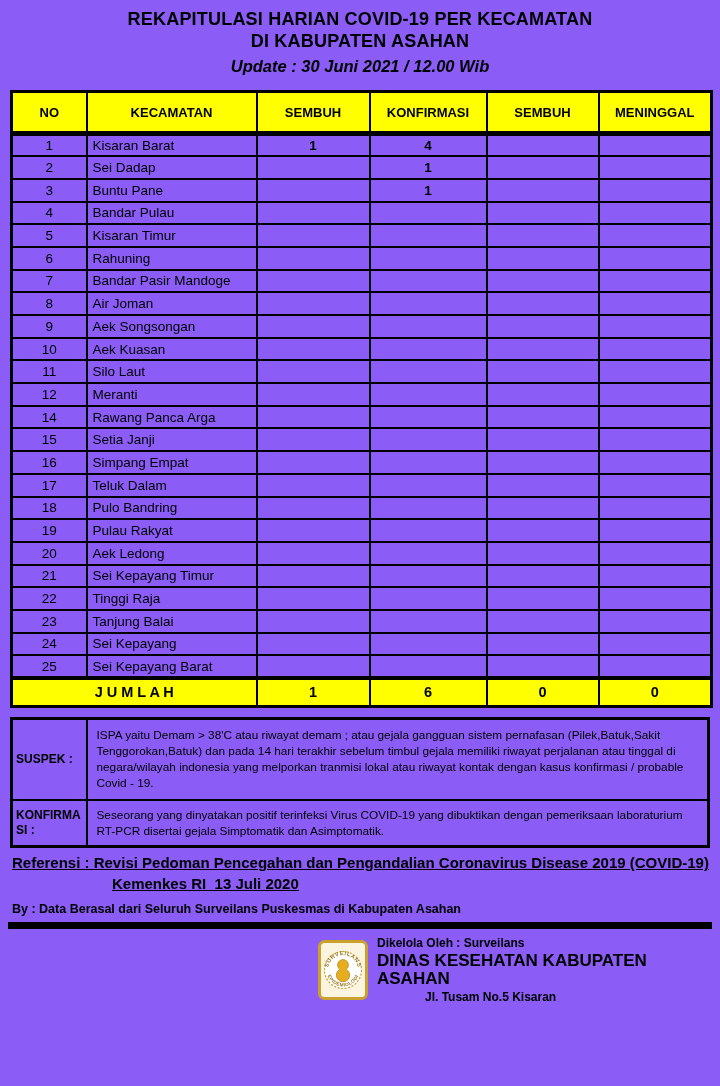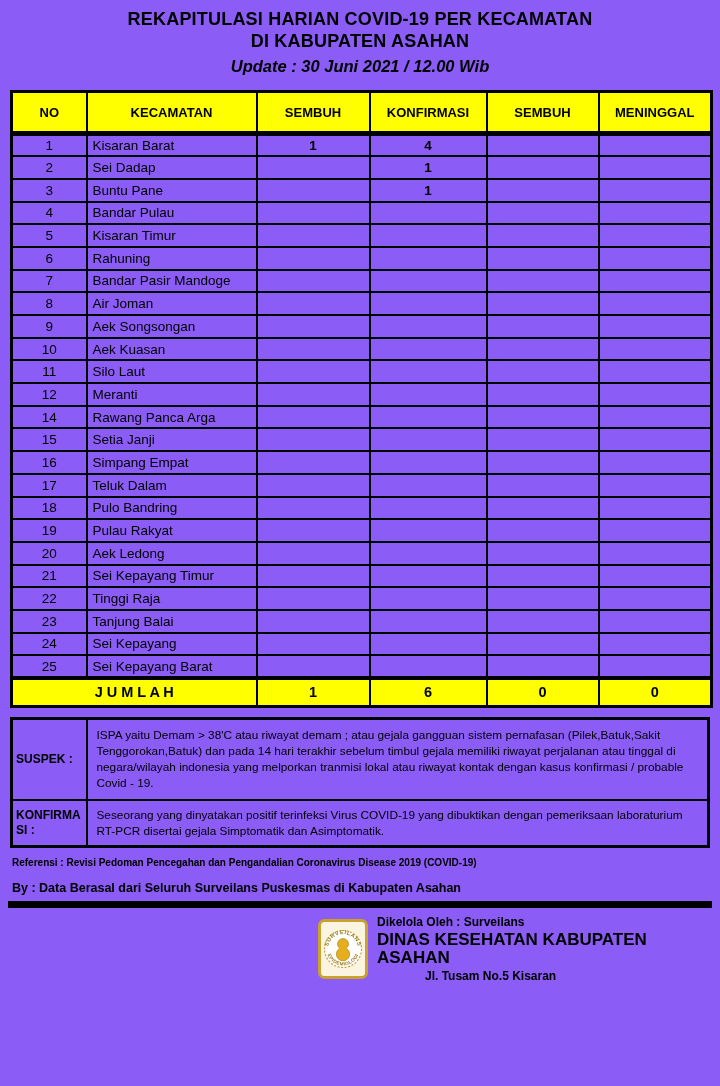--- a/index.html
+++ b/index.html
@@ -54,21 +54,21 @@
     padding:2px 3px; word-break:break-all; line-height:15px;
   }
   .defs td.dtext {
     font-weight:normal; font-size:11.8px; line-height:16px;
     padding:6px 9px; text-align:left;
   }
   .defs tr.r-suspek td { height:82px; }
   .defs tr.r-konfirmasi td { height:44px; }
 
   
-  .ref { margin:7px 8px 0 12px; font-weight:bold; font-size:10px; line-height:15px; }
+  .ref { margin:7px 8px 0 12px; font-weight:bold; font-size:15px; line-height:15px;text-decoration:underline; }
   .ref2 { margin:6px 0 0 100px; }
   .by  { margin:11px 0 0 12px; font-weight:bold; font-size:12.5px; }
   .rule { height:7px; background:#000; margin:6px 8px 0 8px; }
 
   
   .footer { display:flex; align-items:center; gap:9px; margin:5px 0 0 318px; }
   .logo { width:50px; height:60px; flex:none; }
   .ftext { font-weight:bold; }
   .ftext .l1 { font-size:12px; line-height:18px; }
   .ftext .l2 { font-size:17px; line-height:18px; }
@@ -321,20 +321,21 @@
     </tr>
     <tr class="r-konfirmasi">
       <td class="dlabel">KONFIRMASI :</td>
       <td class="dtext">Seseorang yang dinyatakan positif terinfeksi Virus COVID-19 yang dibuktikan dengan pemeriksaan laboraturium RT-PCR disertai gejala Simptomatik dan Asimptomatik.</td>
     </tr>
   </tbody>
     </table>
 
   <div class="ref">
     <div>Referensi  : Revisi Pedoman Pencegahan dan Pengandalian Coronavirus Disease 2019 (COVID-19)</div>
+    <div class="ref2">Kemenkes RI_13 Juli 2020</div>
   </div>
 
   <div class="by">By : Data Berasal dari Seluruh Surveilans Puskesmas di Kabupaten Asahan</div>
 
   <div class="rule"></div>
 
   <div class="footer">
     <svg class="logo" viewBox="0 0 50 60" xmlns="http://www.w3.org/2000/svg">
       <rect x="1.5" y="1.5" width="47" height="57" rx="5" fill="#FBF4E0" stroke="#C9A22E" stroke-width="3"></rect>
       <circle cx="25" cy="30" r="18.5" fill="#FFFFFF" stroke="#C9A22E" stroke-width="1.2" stroke-dasharray="2 1.6"></circle>

